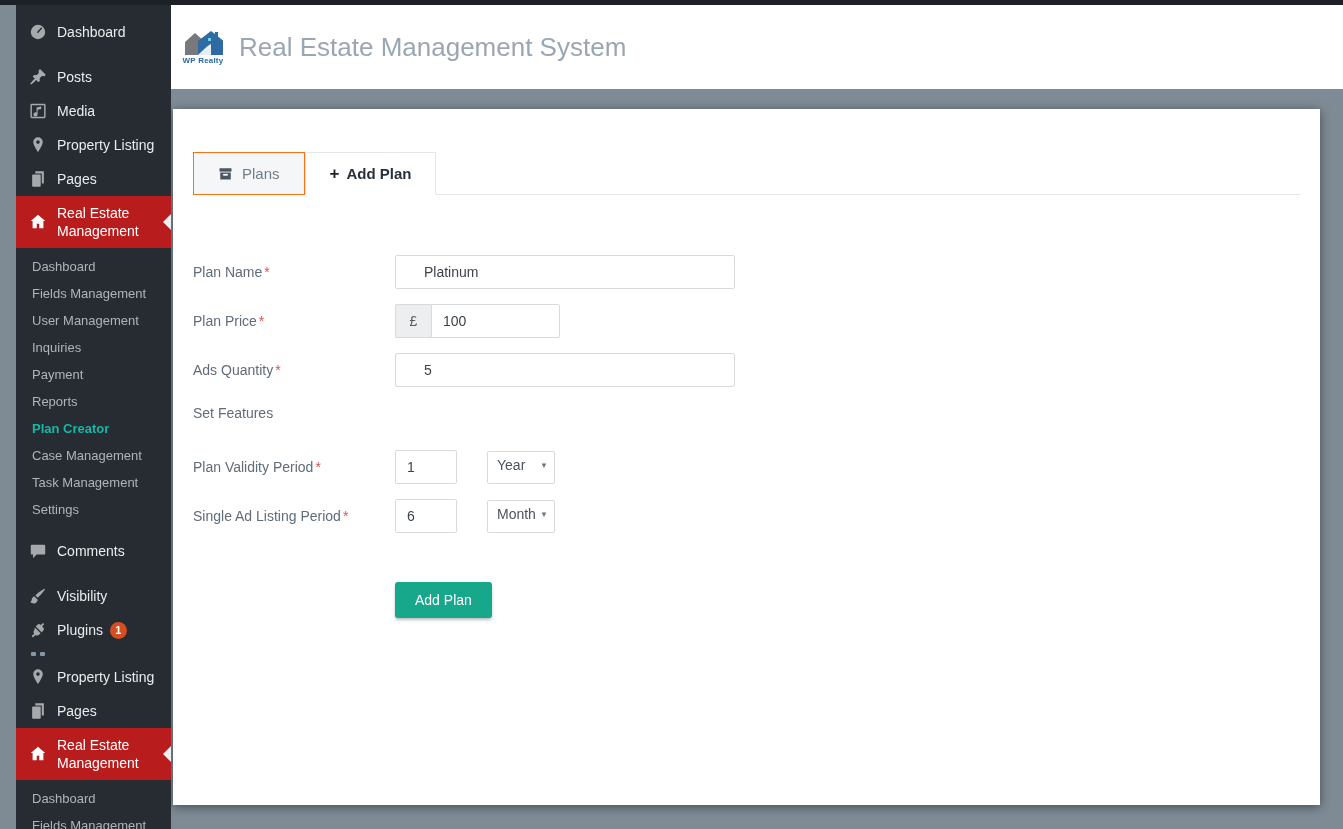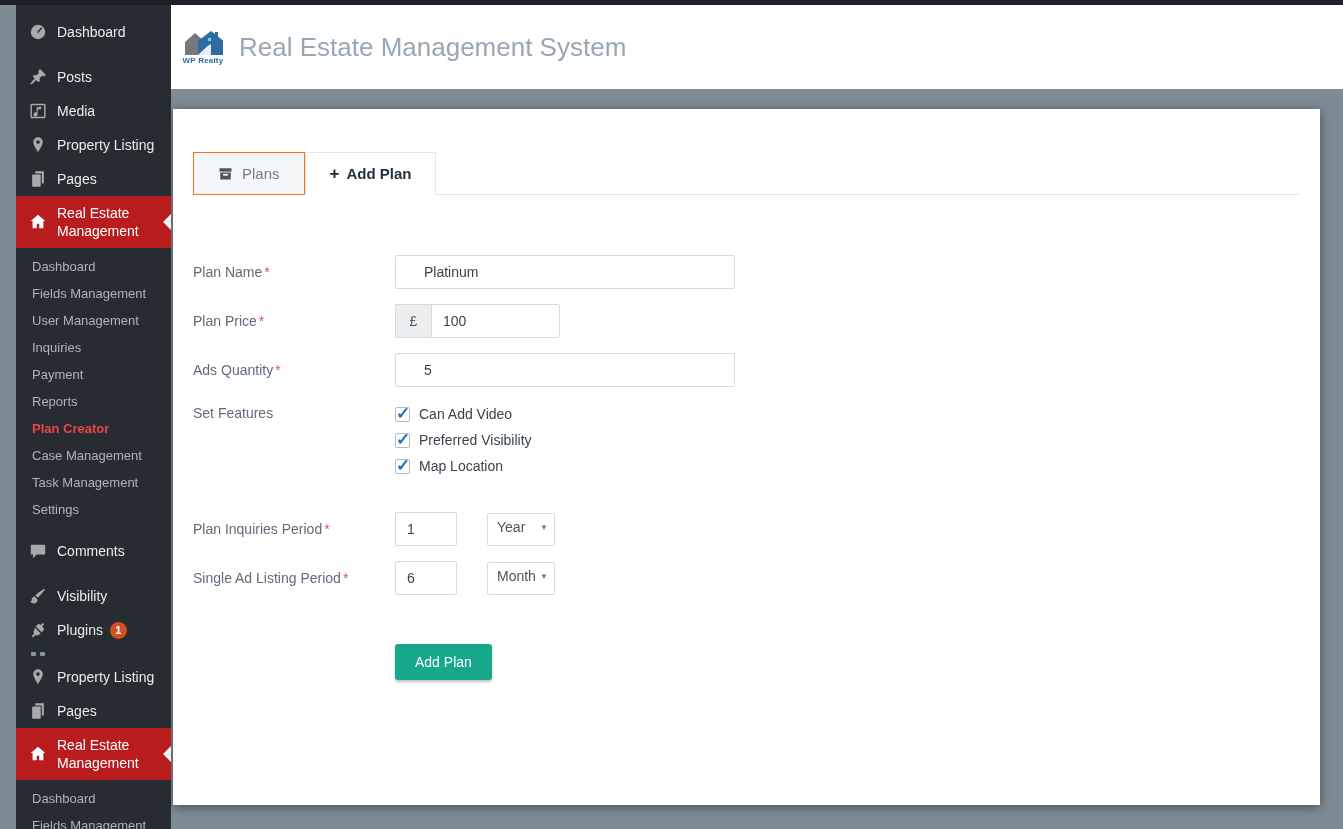--- a/index.html
+++ b/index.html
@@ -31,21 +31,21 @@
   .mi.active::after {
     content:""; position:absolute; right:0; top:50%; margin-top:-8px;
     width:0; height:0;
     border-top:8px solid transparent; border-bottom:8px solid transparent;
     border-right:8px solid #eef1f3;
   }
   .mi .needle { fill:#272c33 !important; }
   .sep { height:11px; }
   .sub { padding:6px 0 10px 0; }
   .si { padding:6px 12px 7px 16px; font-size:13px; color:#aeb4bb; cursor:pointer; line-height:14px; }
-  .si.active { color:#ef4444; font-weight:bold; }
+  .si.active { color:#14b8a6; font-weight:bold; }
   .badge {
     background:#d54e21; color:#fff; border-radius:50%;
     min-width:17px; height:17px; line-height:17px; padding:0 2px;
     text-align:center; font-size:11px; margin-left:7px; display:inline-block; font-weight:bold;
   }
   .dots { padding:1px 0 1px 15px; display:flex; gap:4px; align-items:center; height:13px; }
   .dots i { width:5px; height:4px; background:#8796a4; border-radius:1px; display:block; }
 
   
   .main { margin-left:155px; padding-top:5px; }
@@ -317,39 +317,25 @@
 
         <div class="frow" style="margin-bottom:18px;">
           <div class="flabel">
             <span>Ads Quantity</span><span class="req">*</span>
           </div>
           <input class="tinput w-lg" type="text" value="5" style="">
         </div>
 
         <div class="frow top features-gap">
           <div class="flabel">Set Features</div>
-          <div class="features">
-            <div class="feat">
-              <span class="cb"></span>
-              <span>Can Add Video</span>
-            </div>
-            <div class="feat">
-              <span class="cb"></span>
-              <span>Preferred Visibility</span>
-            </div>
-            <div class="feat">
-              <span class="cb"></span>
-              <span>Map Location</span>
-            </div>
-          </div>
         </div>
 
         <div class="frow validity-row">
           <div class="flabel">
-            <span>Plan Inquiries Period</span><span class="req">*</span>
+            <span>Plan Validity Period</span><span class="req">*</span>
           </div>
           <input class="tinput w-xs" type="text" value="1" style="">
           <div class="sel">
             <span>Year</span>
             <span class="caret">▼</span>
           </div>
         </div>
 
         <div class="frow validity-row">
           <div class="flabel">

